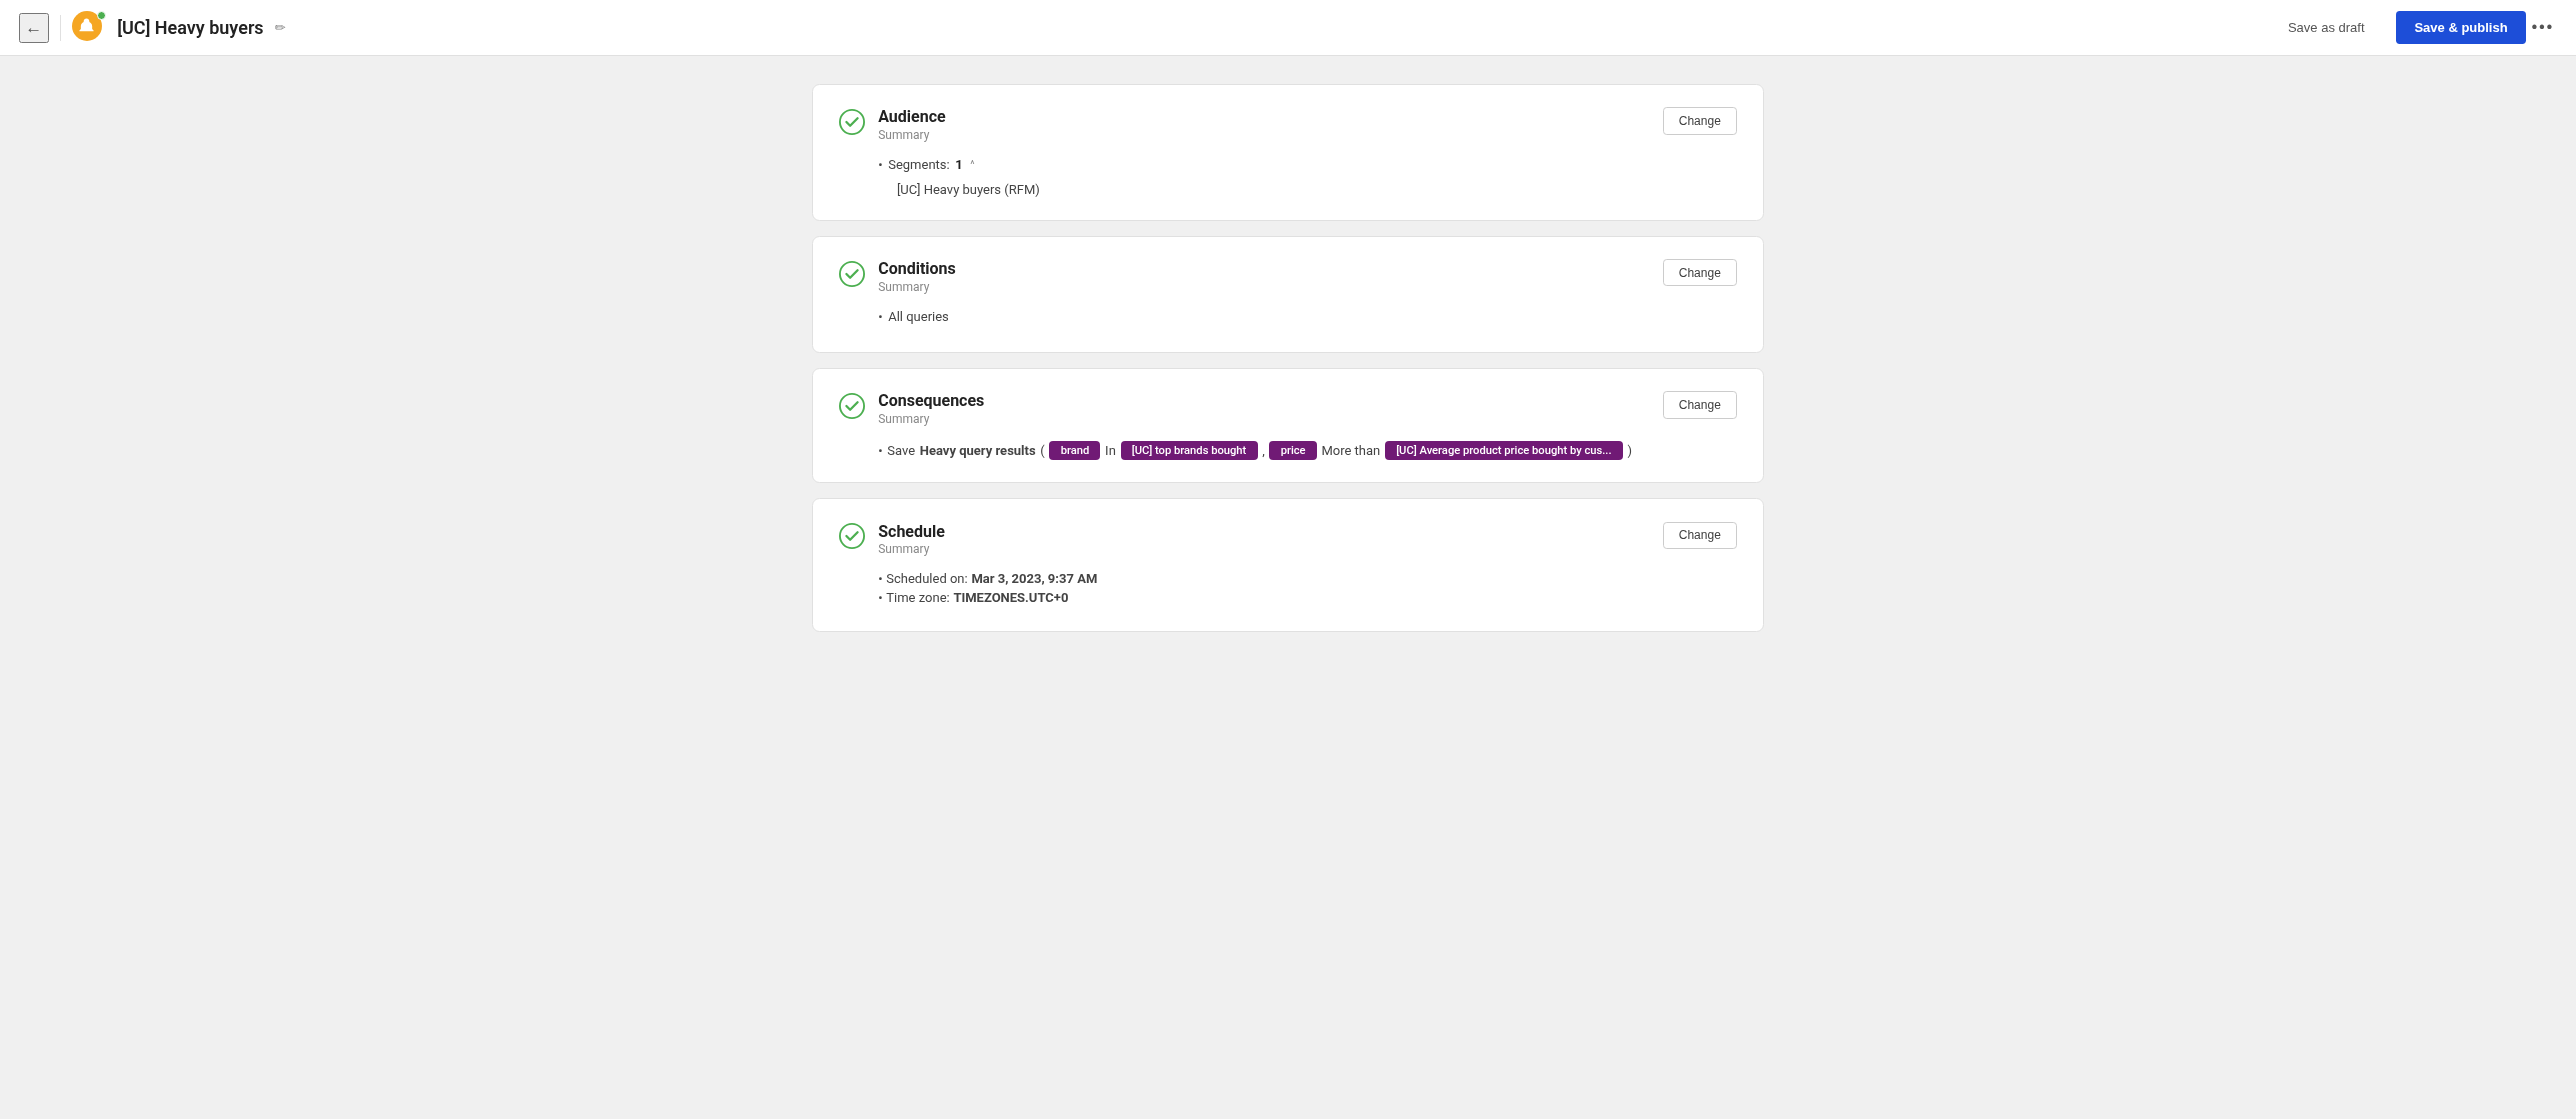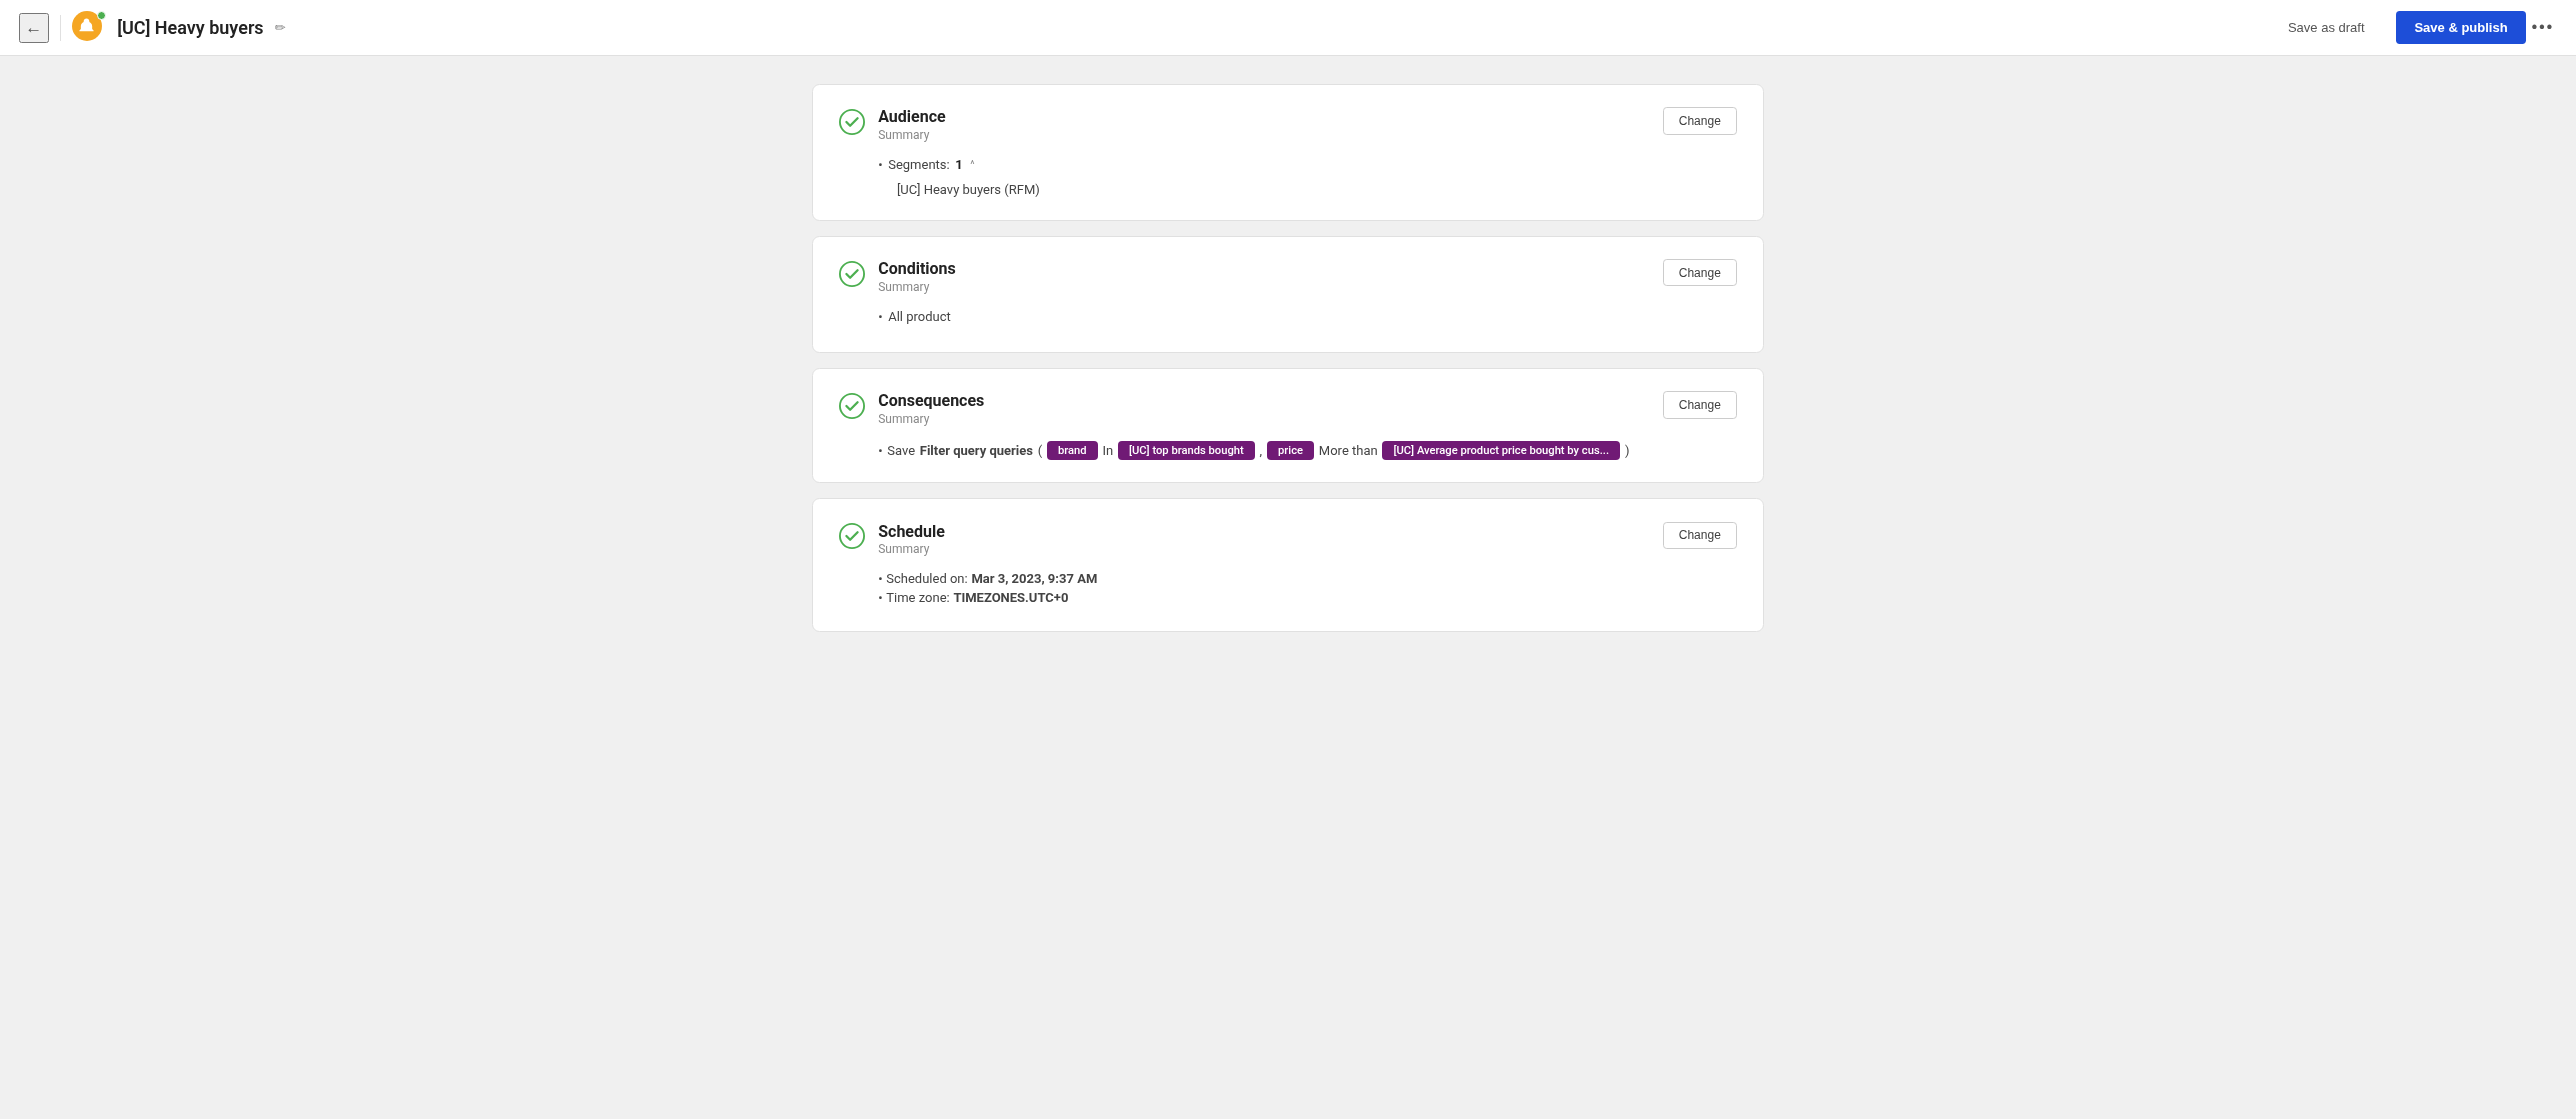--- a/index.html
+++ b/index.html
@@ -299,21 +299,21 @@
         <div>
           <div class="card-title">Conditions</div>
           <div class="card-subtitle">Summary</div>
         </div>
       </div>
       <button class="change-btn">Change</button>
     </div>
     <div class="card-body">
       <div class="card-body-item">
         <span class="bullet">•</span>
-        <span>All product</span>
+        <span>All queries</span>
       </div>
     </div>
   </div>
 
   <div class="card">
     <div class="card-header">
       <div class="card-title-area">
         <svg class="check-icon" viewBox="0 0 28 28" fill="none">
           <circle cx="14" cy="14" r="13" stroke="#4caf50" stroke-width="2" fill="white"></circle>
           <path d="M8 14l4 4 8-8" stroke="#4caf50" stroke-width="2.5" stroke-linecap="round" stroke-linejoin="round"></path>
@@ -322,21 +322,21 @@
           <div class="card-title">Consequences</div>
           <div class="card-subtitle">Summary</div>
         </div>
       </div>
       <button class="change-btn">Change</button>
     </div>
     <div class="card-body">
       <div class="consequences-line">
         <span class="bullet">•</span>
         <span>Save</span>
-        <strong>Filter query queries</strong>
+        <strong>Heavy query results</strong>
         <span>(</span>
         <span class="tag">brand</span>
         <span>In</span>
         <span class="tag">[UC] top brands bought</span>
         <span>,</span>
         <span class="tag">price</span>
         <span>More than</span>
         <span class="tag">[UC] Average product price bought by cus...</span>
         <span>)</span>
       </div>

